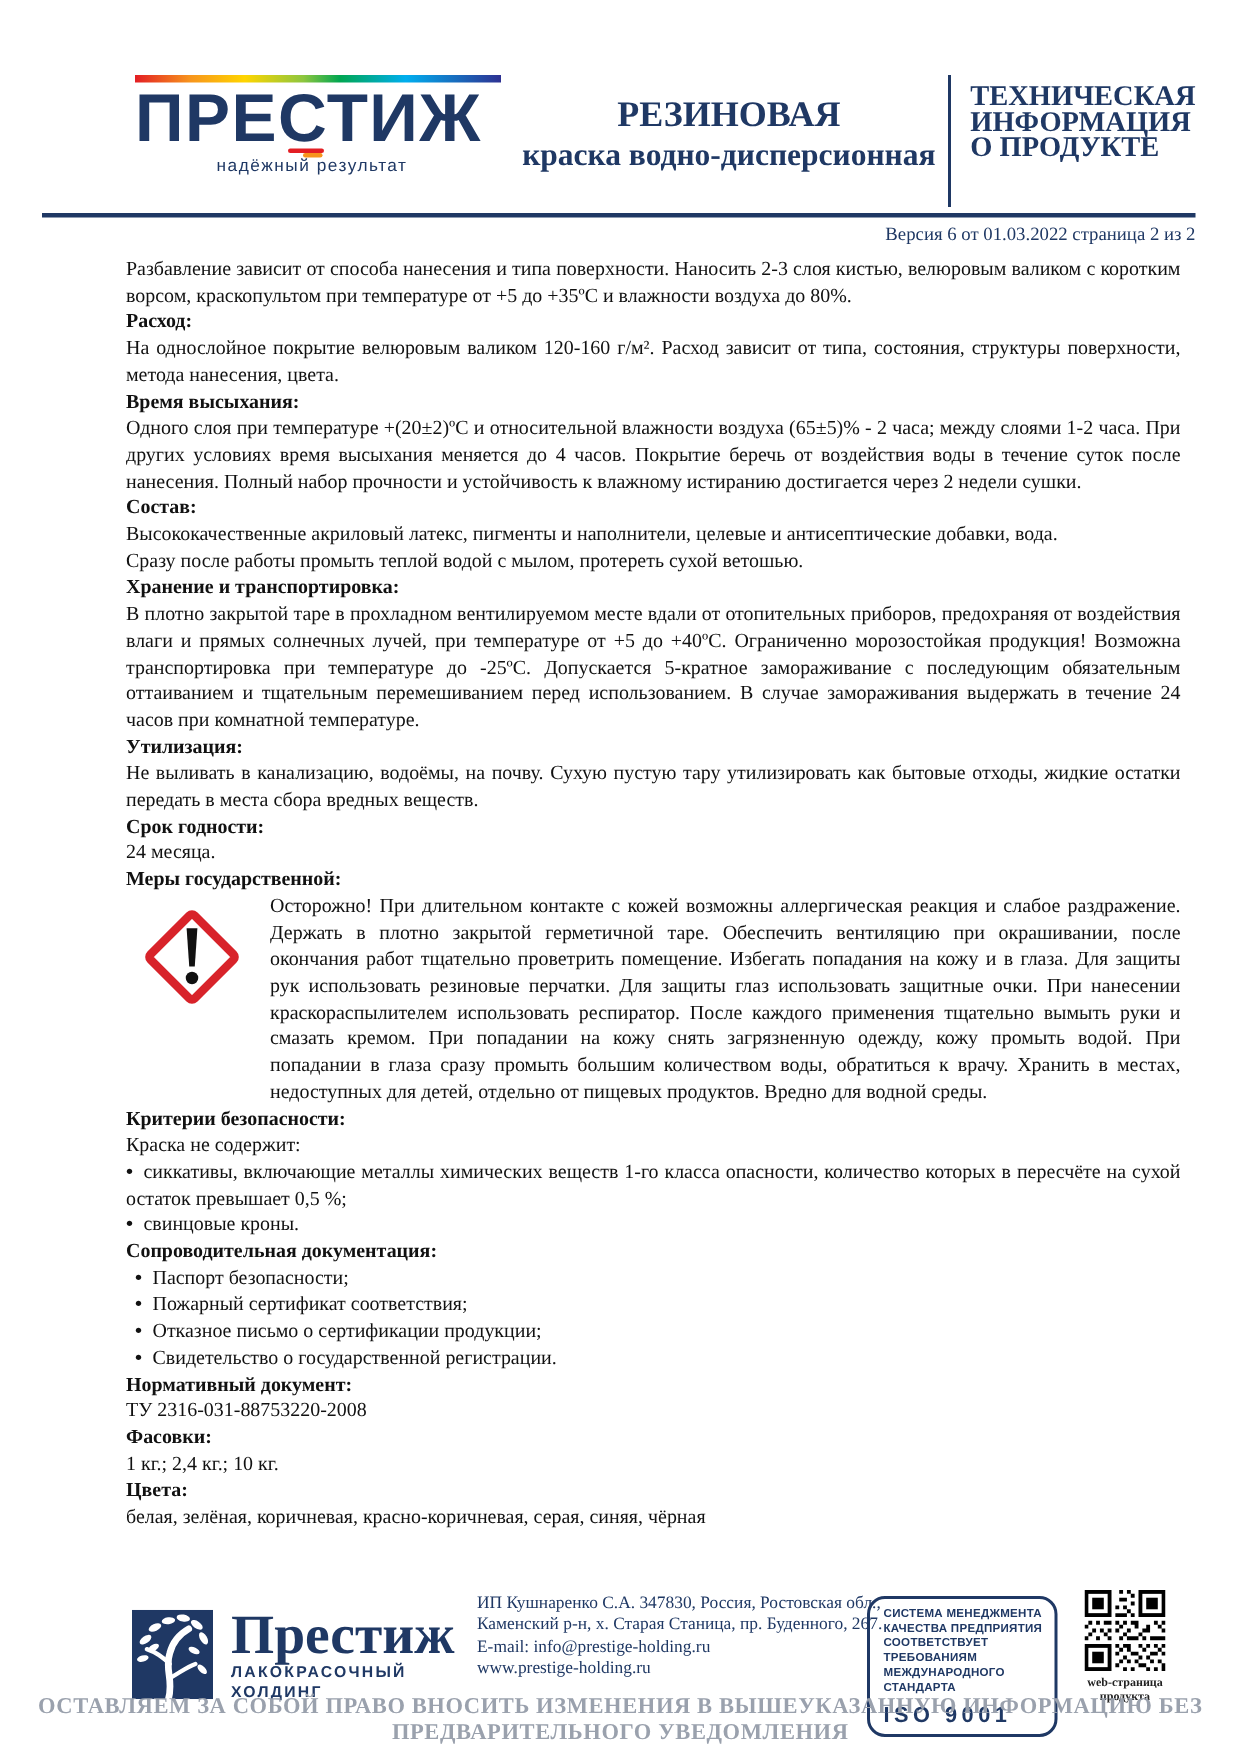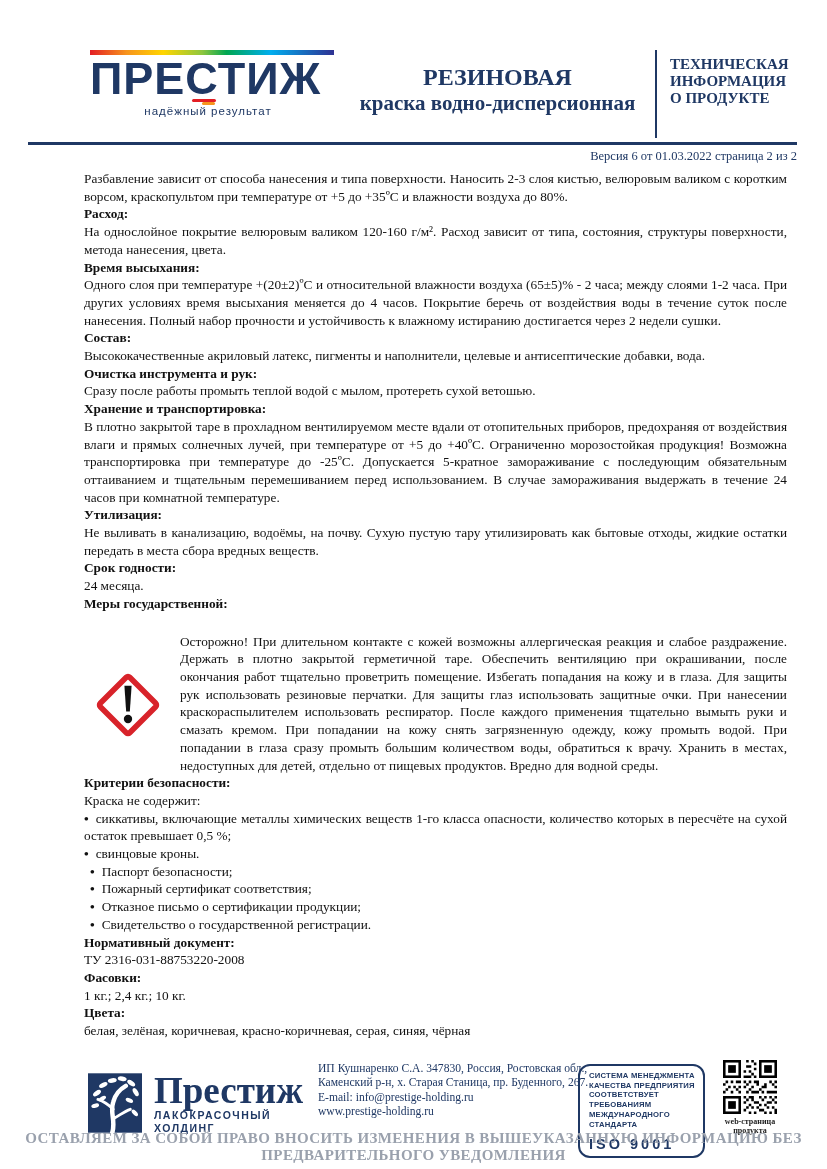--- a/index.html
+++ b/index.html
@@ -21,28 +21,28 @@
   .dash-red { width:24px; background:#e31e24; margin-right:16px; }
   .dash-orange { width:13px; background:#f7941d; margin-right:8px; }
   .tagline { font-family:"Liberation Sans", sans-serif; font-size:11.5px; color:#1F3864;
     letter-spacing:1px; white-space:nowrap; margin-right:8px; }
   .tag-grad { flex:1; height:3px; border-radius:2px;
     background:linear-gradient(90deg,#00a651,#00aeef,#2e3192); }
   .title-block { flex:1; text-align:center; color:#1F3864; padding-top:14px; }
   .title1 { font-size:24px; font-weight:bold; line-height:26px; }
   .title2 { font-size:21px; font-weight:bold; line-height:26px; white-space:nowrap; }
   .info-block { flex:0 0 142px; border-left:2px solid #1F3864; height:88px;
-    padding:6px 0 0 13px; color:#1F3864; font-weight:bold; font-size:15px; line-height:17px; }
+    padding:6px 0 0 13px; color:#1F3864; font-weight:bold; font-size:19px; line-height:17px; }
   .header-rule { height:3px; background:#1F3864; margin:4px 30px 0 28px; }
   .version-line { text-align:right; color:#1F3864; font-size:12.5px; margin:4px 30px 0 0; }
   
   .doc-body { padding:6px 40px 0 84px; font-size:13.3px; line-height:17.7px; text-align:justify; }
   .sec-h { font-size:13.3px; font-weight:bold; line-height:17.7px; text-align:left; }
   .para { margin:0; }
-  .precautions { display:flex; align-items:center;margin-top:20px; }
+  .precautions { display:flex; align-items:flex-start; }
   .ghs-box { flex:0 0 96px; padding:3px 0 0 4px; }
   .ghs-box svg { width:80px; height:80px; display:block; }
   .prec-text { flex:1; }
   .bullet-mark { font-weight:bold; margin-right:7px; }
   .doc-bullet { padding-left:6px; text-align:left; }
   
   .footer { position:absolute; left:0; top:1056px; width:827px; height:113px; }
   .f-logo { position:absolute; left:88px; top:17px; display:flex; align-items:flex-start; }
   .tree-sq { width:54px; height:60px; }
   .f-logo-text { margin-left:12px; color:#1F3864; }
@@ -99,21 +99,20 @@
 
     <h3 class="sec-h">Расход:</h3>
     <p class="para">На однослойное покрытие велюровым валиком 120-160 г/м². Расход зависит от типа, состояния, структуры поверхности, метода нанесения, цвета.</p>
 
     <h3 class="sec-h">Время высыхания:</h3>
     <p class="para">Одного слоя при температуре +(20±2)ºС и относительной влажности воздуха (65±5)% - 2 часа; между слоями 1-2 часа. При других условиях время высыхания меняется до 4 часов. Покрытие беречь от воздействия воды в течение суток после нанесения. Полный набор прочности и устойчивость к влажному истиранию достигается через 2 недели сушки.</p>
 
     <h3 class="sec-h">Состав:</h3>
     <p class="para">Высококачественные акриловый латекс, пигменты и наполнители, целевые и антисептические добавки, вода.</p>
 
-    <h3 class="sec-h">Очистка инструмента и рук:</h3>
     <p class="para">Сразу после работы промыть теплой водой с мылом, протереть сухой ветошью.</p>
 
     <h3 class="sec-h">Хранение и транспортировка:</h3>
     <p class="para">В плотно закрытой таре в прохладном вентилируемом месте вдали от отопительных приборов, предохраняя от воздействия влаги и прямых солнечных лучей, при температуре от +5 до +40ºС. Ограниченно морозостойкая продукция! Возможна транспортировка при температуре до -25ºС. Допускается 5-кратное замораживание с последующим обязательным оттаиванием и тщательным перемешиванием перед использованием. В случае замораживания выдержать в течение 24 часов при комнатной температуре.</p>
 
     <h3 class="sec-h">Утилизация:</h3>
     <p class="para">Не выливать в канализацию, водоёмы, на почву. Сухую пустую тару утилизировать как бытовые отходы, жидкие остатки передать в места сбора вредных веществ.</p>
 
     <h3 class="sec-h">Срок годности:</h3>
     <p class="para">24 месяца.</p>
@@ -128,20 +127,21 @@
         </svg>
       </div>
       <p class="para prec-text">Осторожно! При длительном контакте с кожей возможны аллергическая реакция и слабое раздражение. Держать в плотно закрытой герметичной таре. Обеспечить вентиляцию при окрашивании, после окончания работ тщательно проветрить помещение. Избегать попадания на кожу и в глаза. Для защиты рук использовать резиновые перчатки. Для защиты глаз использовать защитные очки. При нанесении краскораспылителем использовать респиратор. После каждого применения тщательно вымыть руки и смазать кремом. При попадании на кожу снять загрязненную одежду, кожу промыть водой. При попадании в глаза сразу промыть большим количеством воды, обратиться к врачу. Хранить в местах, недоступных для детей, отдельно от пищевых продуктов. Вредно для водной среды.</p>
     </div>
 
     <h3 class="sec-h">Критерии безопасности:</h3>
     <p class="para" style="text-align:left">Краска не содержит:</p>
     <p class="para"><span class="bullet-mark">•</span><span>сиккативы, включающие металлы химических веществ 1-го класса опасности, количество которых в пересчёте на сухой остаток превышает 0,5 %;</span></p>
     <p class="para"><span class="bullet-mark">•</span><span>свинцовые кроны.</span></p>
 
+    <h3 class="sec-h">Сопроводительная документация:</h3>
     <p class="para doc-bullet"><span class="bullet-mark">•</span><span>Паспорт безопасности;</span></p>
     <p class="para doc-bullet"><span class="bullet-mark">•</span><span>Пожарный сертификат соответствия;</span></p>
     <p class="para doc-bullet"><span class="bullet-mark">•</span><span>Отказное письмо о сертификации продукции;</span></p>
     <p class="para doc-bullet"><span class="bullet-mark">•</span><span>Свидетельство о государственной регистрации.</span></p>
 
     <h3 class="sec-h">Нормативный документ:</h3>
     <p class="para" style="text-align:left">ТУ 2316-031-88753220-2008</p>
 
     <h3 class="sec-h">Фасовки:</h3>
     <p class="para" style="text-align:left">1 кг.; 2,4 кг.; 10 кг.</p>

